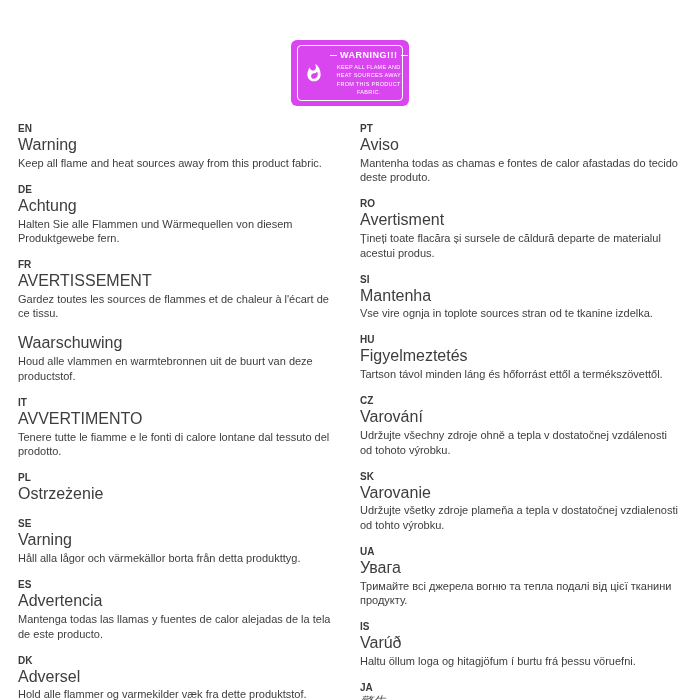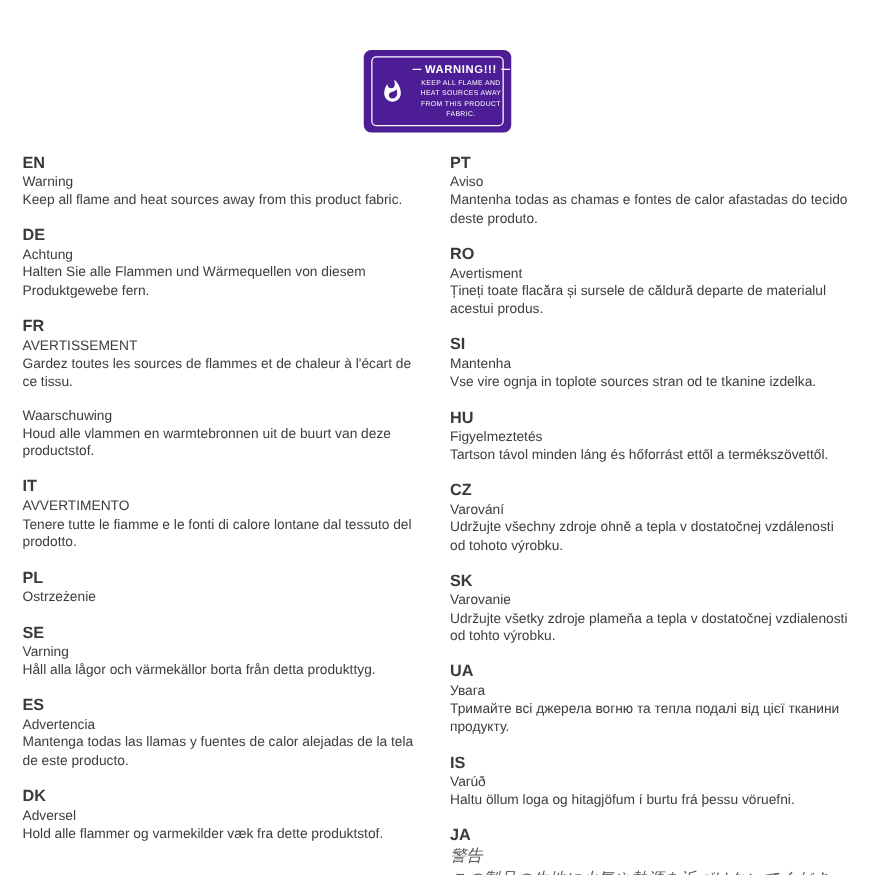--- a/index.html
+++ b/index.html
@@ -15,21 +15,21 @@
     height: 700px;
     background: #ffffff;
     overflow: hidden;
     box-sizing: border-box;
   }
   
   .badge {
     margin: 40px auto 12px auto;
     width: 118px;
     min-height: 62px;
-    background: #4c1d95;
+    background: #d946ef;
     border-radius: 6px;
     display: flex;
     align-items: center;
     padding: 5px 6px;
     box-sizing: border-box;
     gap: 5px;
   }
   .badge-inner {
     border: 1px solid #ffffff;
     border-radius: 4px;
@@ -79,26 +79,26 @@
   .columns {
     display: flex;
     gap: 20px;
     padding: 4px 18px 0 18px;
     box-sizing: border-box;
   }
   .col { flex: 1; min-width: 0; }
   .entry { margin-bottom: 12.5px; }
   .code {
     font-weight: bold;
-    font-size: 13px;
+    font-size: 10px;
     line-height: 1.3;
     color: #3a3a3a;
   }
   .heading {
-    font-size: 11px;
+    font-size: 16px;
     line-height: 1.3;
     color: #3d3d3d;
   }
   .body {
     font-size: 11px;
     line-height: 1.32;
     color: #3d3d3d;
   }
   .entry.cjk .heading,
   .entry.cjk .body {

